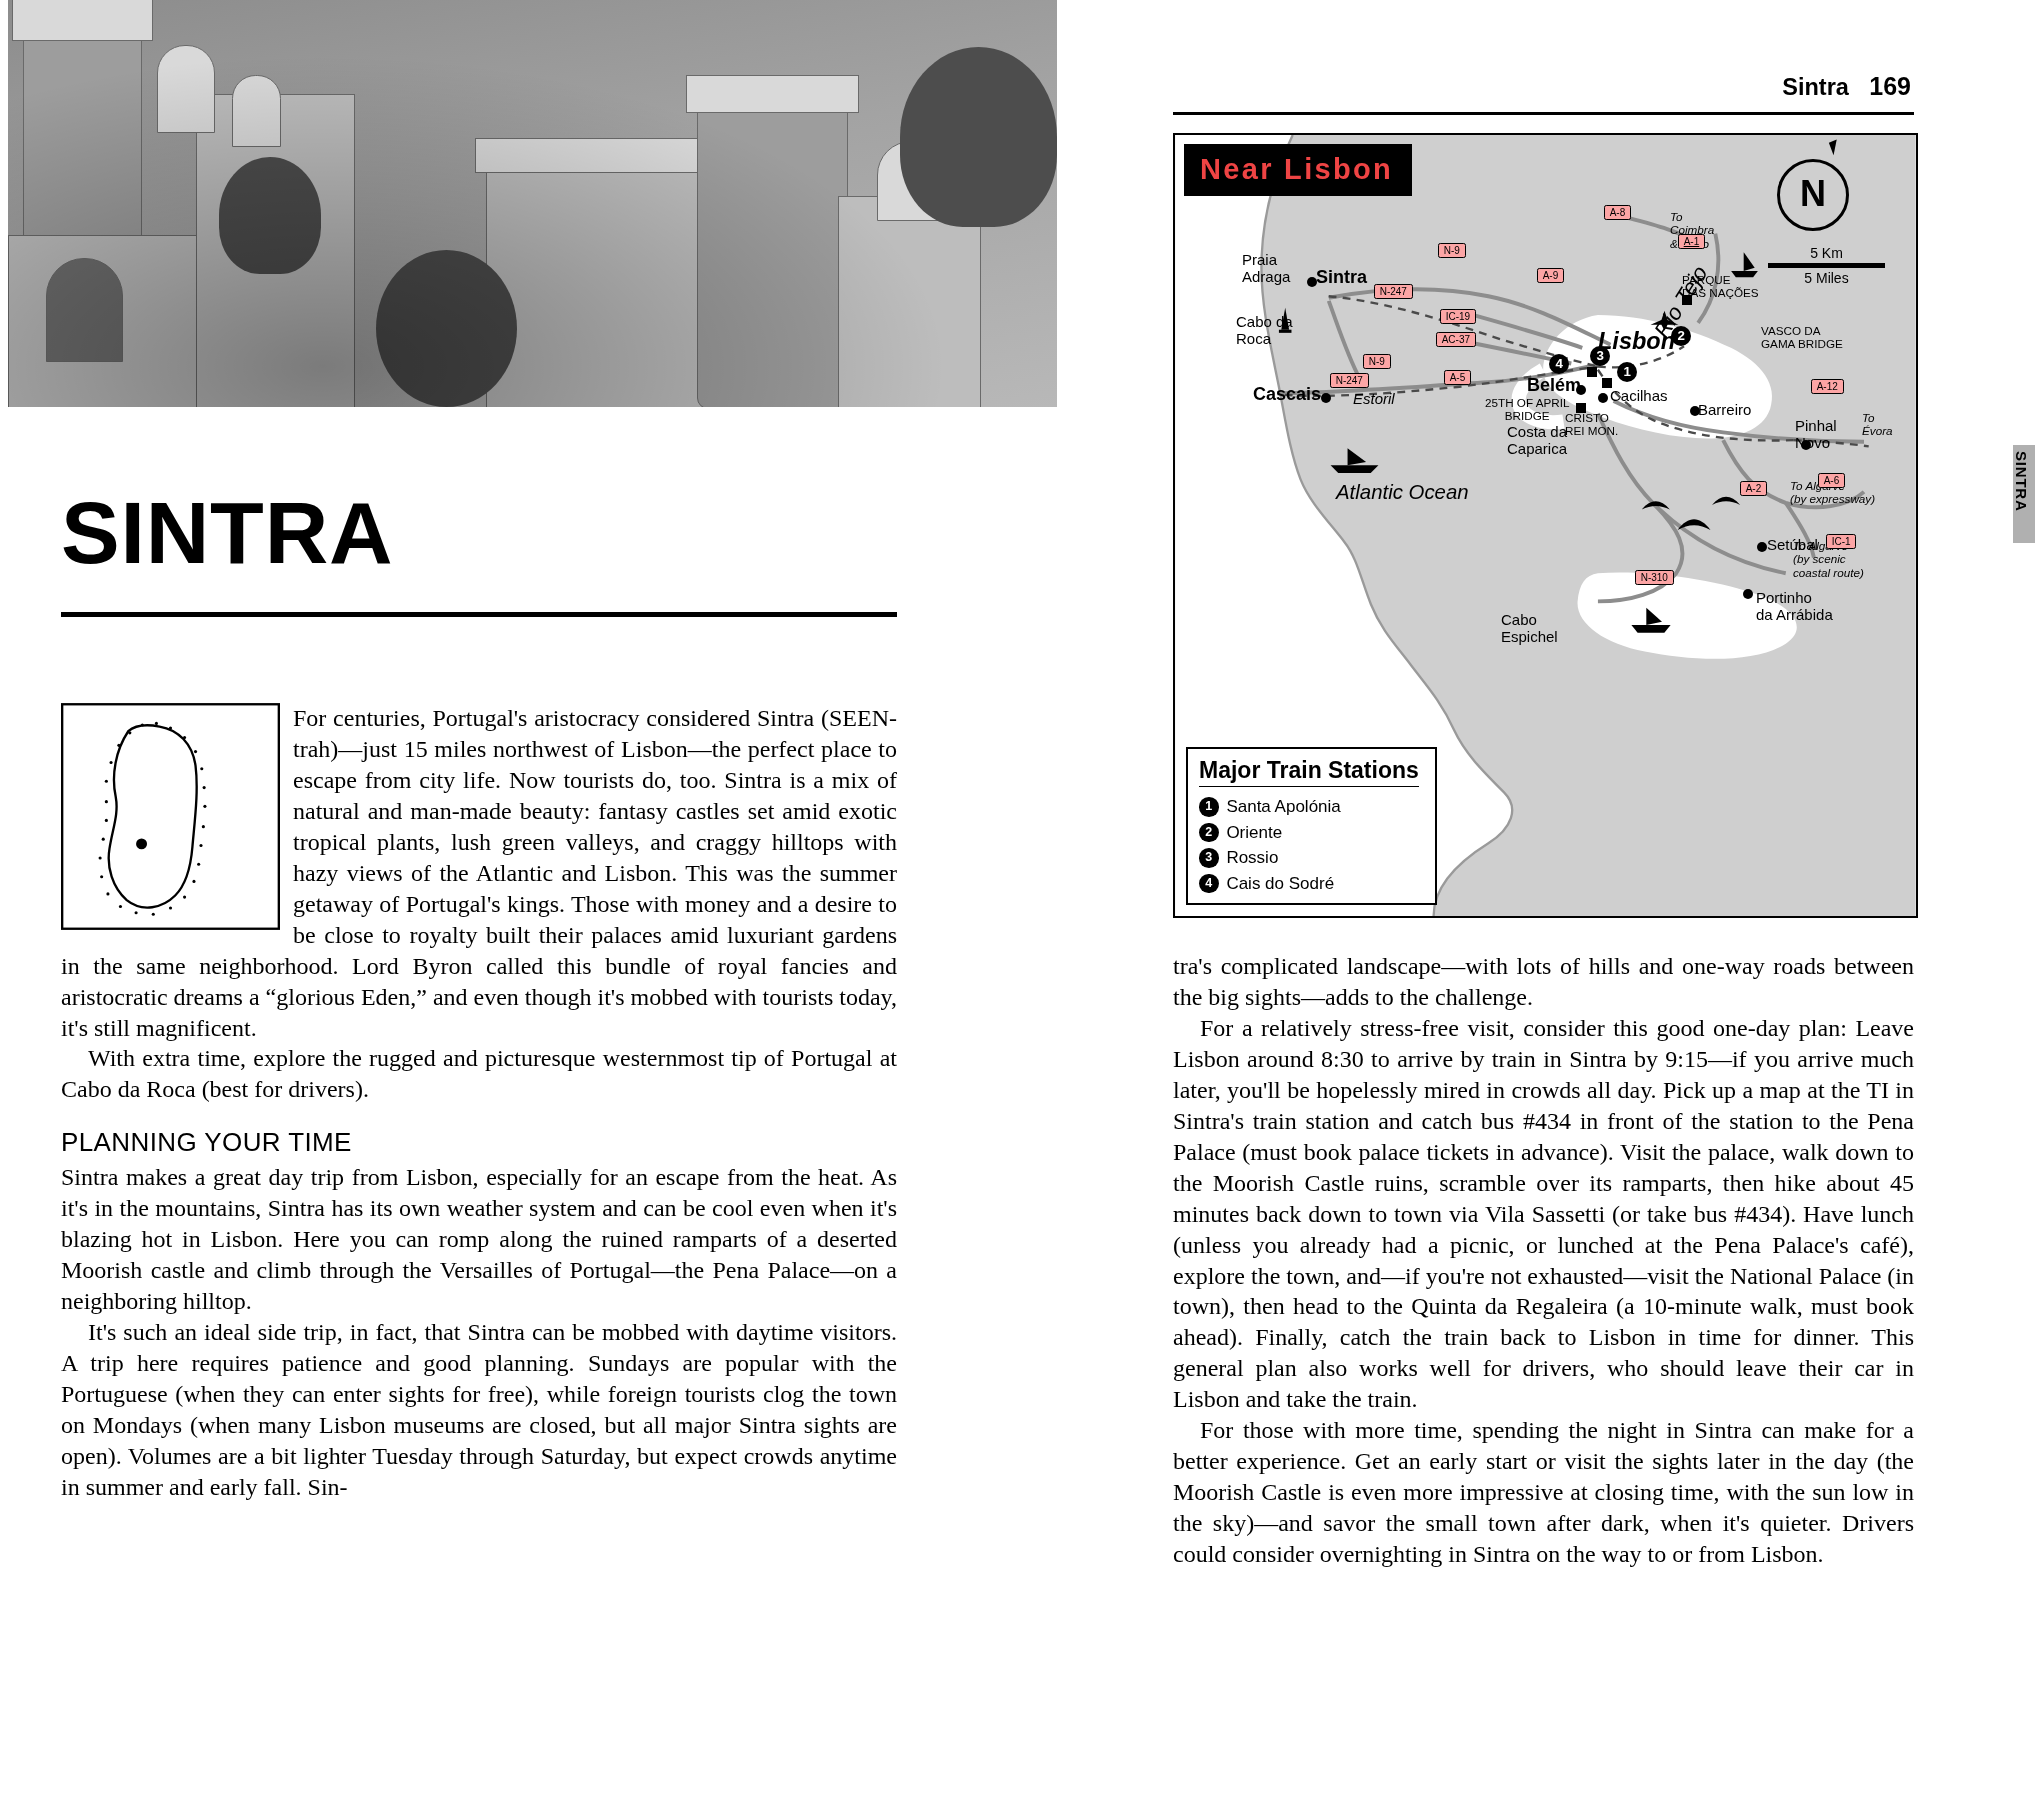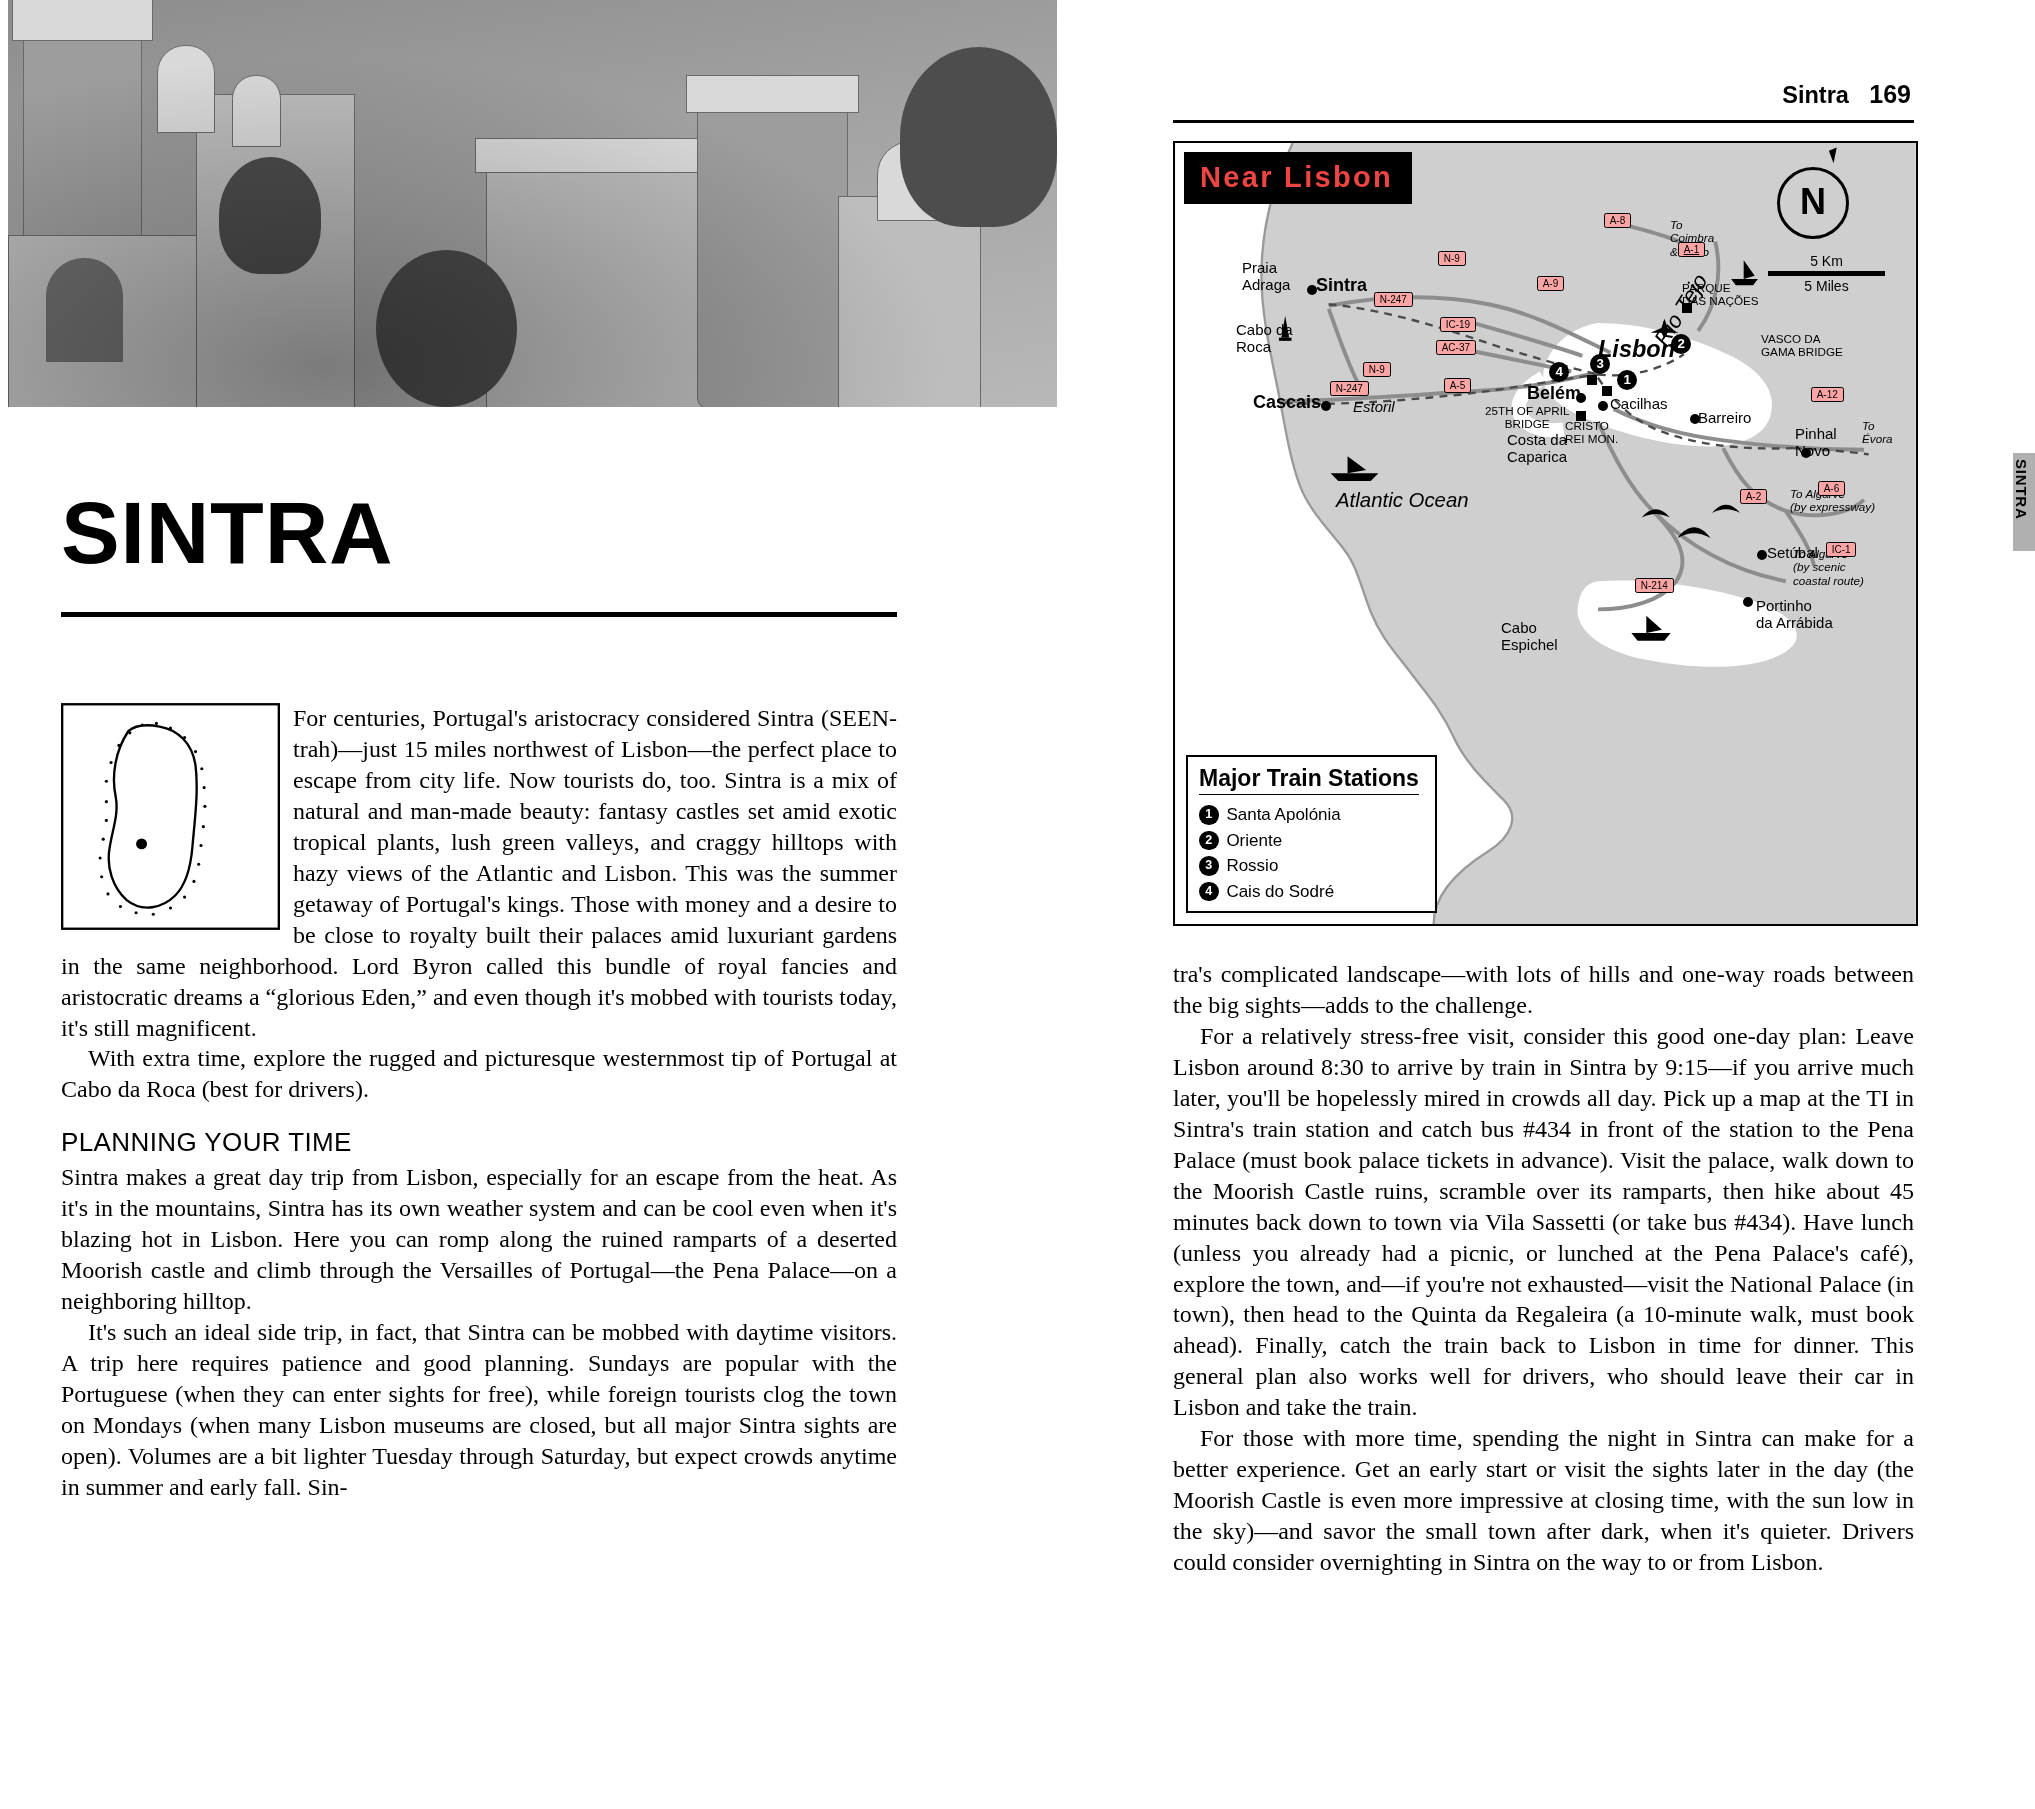--- a/index.html
+++ b/index.html
@@ -91,21 +91,21 @@
   .subhead {
     font-family: "Liberation Sans", sans-serif;
     font-size: 26px;
     letter-spacing: 0.4px;
     margin: 20.4px 0 3.1px 0;
   }
 
   
   .right-page {
     position: absolute;
-    left: 1018px; top: 16px;
+    left: 1018px; top: 8px;
     width: 1018px; height: 1462px;
   }
   .running-head {
     position: absolute;
     right: 125px;
     top: 64px;
     font-family: "Liberation Sans", sans-serif;
     font-weight: bold;
     font-size: 23.5px;
   }
@@ -490,21 +490,21 @@
     <div class="rd" style="left:199px;top:149px;">N-247</div>
     <div class="rd" style="left:265px;top:174px;">IC-19</div>
     <div class="rd" style="left:261px;top:197px;">AC-37</div>
     <div class="rd" style="left:188px;top:219px;">N-9</div>
     <div class="rd" style="left:269px;top:235px;">A-5</div>
     <div class="rd" style="left:155px;top:238px;">N-247</div>
     <div class="rd" style="left:636px;top:244px;">A-12</div>
     <div class="rd" style="left:565px;top:346px;">A-2</div>
     <div class="rd" style="left:643px;top:338px;">A-6</div>
     <div class="rd" style="left:651px;top:399px;">IC-1</div>
-    <div class="rd" style="left:460px;top:435px;">N-214</div>
+    <div class="rd" style="left:460px;top:435px;">N-310</div>
 
     <div class="dot" style="left:132px;top:142px;"></div>
     <div class="dot" style="left:146px;top:258px;"></div>
     <div class="dot" style="left:401px;top:250px;"></div>
     <div class="dot" style="left:423px;top:258px;"></div>
     <div class="dot" style="left:515px;top:271px;"></div>
     <div class="dot" style="left:626px;top:305px;"></div>
     <div class="dot" style="left:582px;top:407px;"></div>
     <div class="dot" style="left:568px;top:454px;"></div>
     <div class="sq" style="left:412px;top:232px;"></div>

